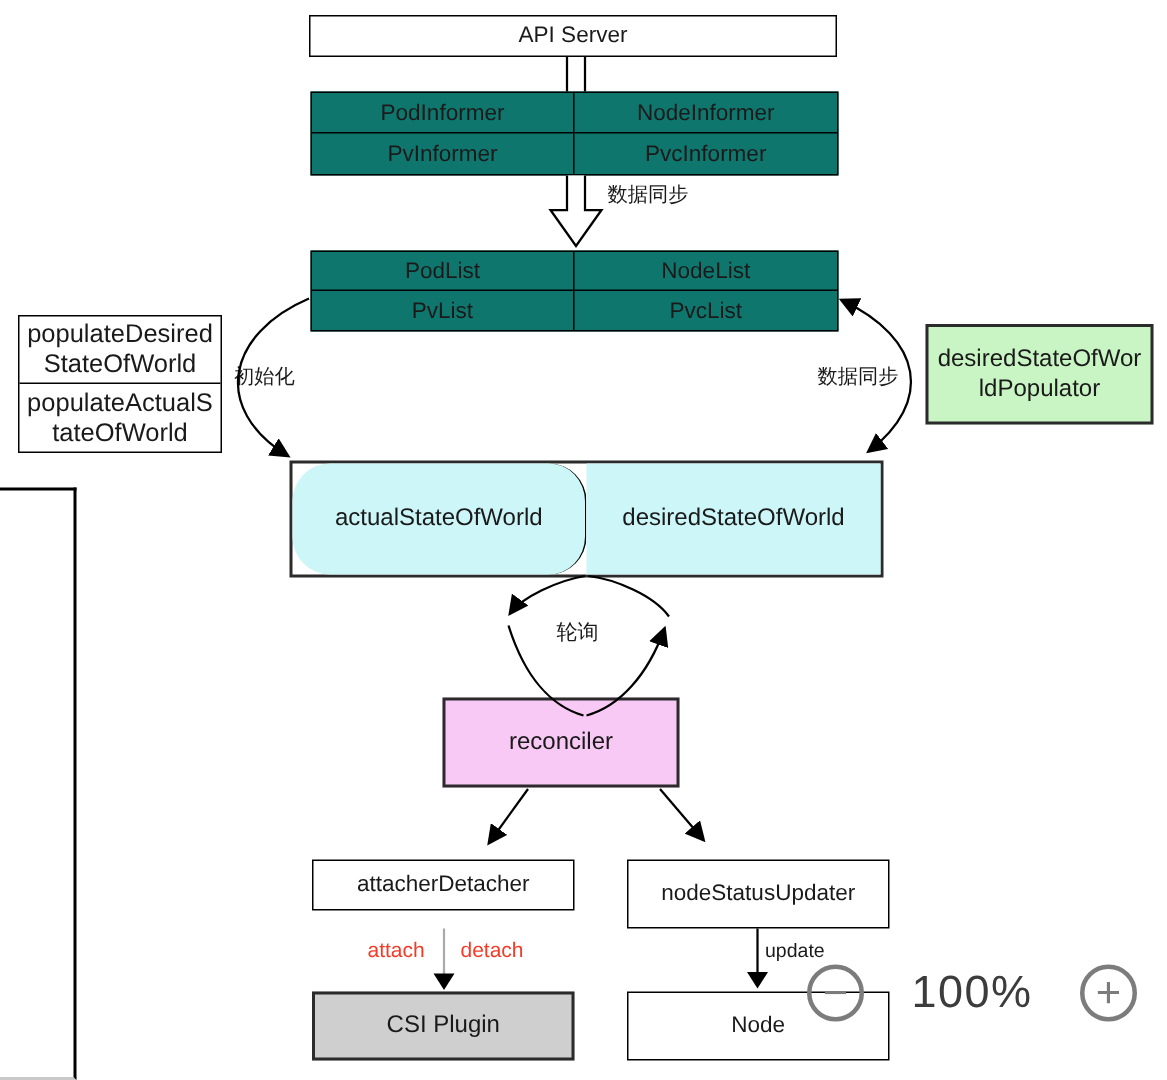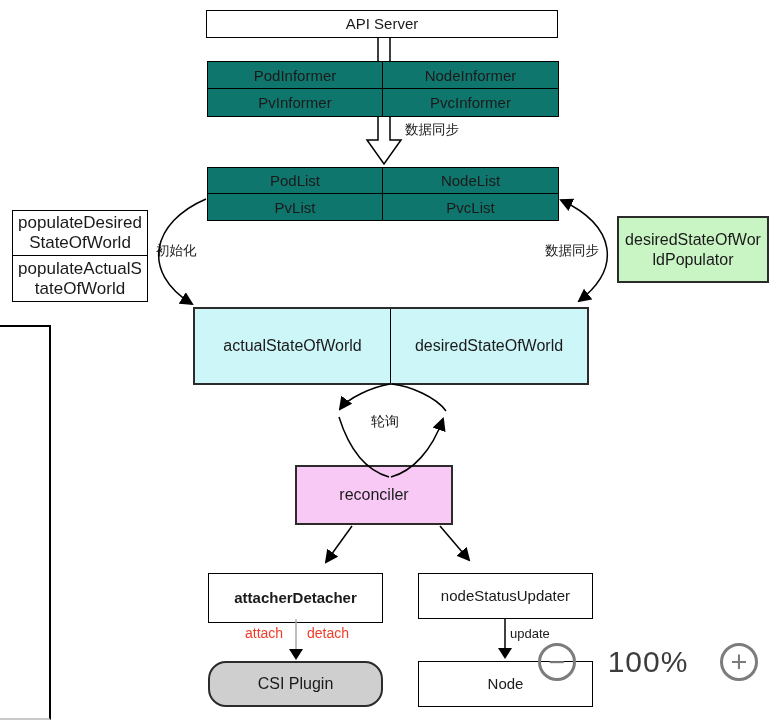--- a/index.html
+++ b/index.html
@@ -16,21 +16,21 @@
            display:grid;grid-template-columns:1fr 1fr;grid-template-rows:1fr 1fr;z-index:2;}
   .grid2x2 .cell{display:flex;align-items:center;justify-content:center;font-size:15px;
            box-sizing:border-box;}
   .grid2x2 .cell:nth-child(1){border-right:1.5px solid #000;border-bottom:1.5px solid #000;}
   .grid2x2 .cell:nth-child(2){border-bottom:1.5px solid #000;}
   .grid2x2 .cell:nth-child(3){border-right:1.5px solid #000;}
   .split-cyan{position:absolute;box-sizing:border-box;border:2px solid #2b2b2b;
            display:grid;grid-template-columns:1fr 1fr;z-index:2;}
   .split-cyan .cell{display:flex;align-items:center;justify-content:center;font-size:16px;
            background:var(--cyan,#cdf6f8);}
-  .split-cyan .cell:first-child{border-right:1.5px solid #000;}
+  .split-cyan .cell:first-child{border-right:1.5px solid #000;border-radius:25px;}
   .stack2{position:absolute;box-sizing:border-box;border:1.5px solid #000;background:#fff;
            display:grid;grid-template-rows:1fr 1fr;z-index:2;}
   .stack2 .cell{display:flex;align-items:center;justify-content:center;text-align:center;
            font-size:17px;padding:2px 4px;word-break:break-all;box-sizing:border-box;}
   .stack2 .cell:first-child{border-bottom:1.5px solid #000;}
   .lbl{position:absolute;font-size:13.5px;white-space:nowrap;z-index:4;}
   .lbl-red{color:var(--red,#f23c28);font-size:14px;}
   .wrap{word-break:break-all;padding:0 6px;}
   #arrow-layer{position:absolute;left:0;top:0;z-index:5;pointer-events:none;}
   .partial-box{position:absolute;left:0;top:325px;width:49px;height:391px;background:#fff;
@@ -78,29 +78,29 @@
 
   <div class="split-cyan" style="left:193px;top:307px;width:396px;height:78px;">
     <div class="cell">actualStateOfWorld</div>
     <div class="cell">desiredStateOfWorld</div>
   </div>
 
   <div class="box box-colored box-pink" style="left:295px;top:465px;width:158px;height:60px;">
     <span>reconciler</span>
   </div>
 
-  <div class="box" style="left:208px;top:573px;width:175px;height:50px;font-weight:bold;">
+  <div class="box" style="left:208px;top:573px;width:175px;height:34px;">
     <span>attacherDetacher</span>
   </div>
 
   <div class="box" style="left:418px;top:573px;width:175px;height:46px;">
     <span>nodeStatusUpdater</span>
   </div>
 
-  <div class="box box-colored box-gray" style="left:208px;top:661px;width:175px;height:46px;border-radius:18px;">
+  <div class="box box-colored box-gray" style="left:208px;top:661px;width:175px;height:46px;">
     <span>CSI Plugin</span>
   </div>
 
   <div class="box" style="left:418px;top:661px;width:175px;height:46px;">
     <span>Node</span>
   </div>
 
   <div class="lbl" style="left:405px;top:121px;">数据同步</div>
   <div class="lbl" style="left:156px;top:242px;">初始化</div>
   <div class="lbl" style="left:545px;top:242px;">数据同步</div>

